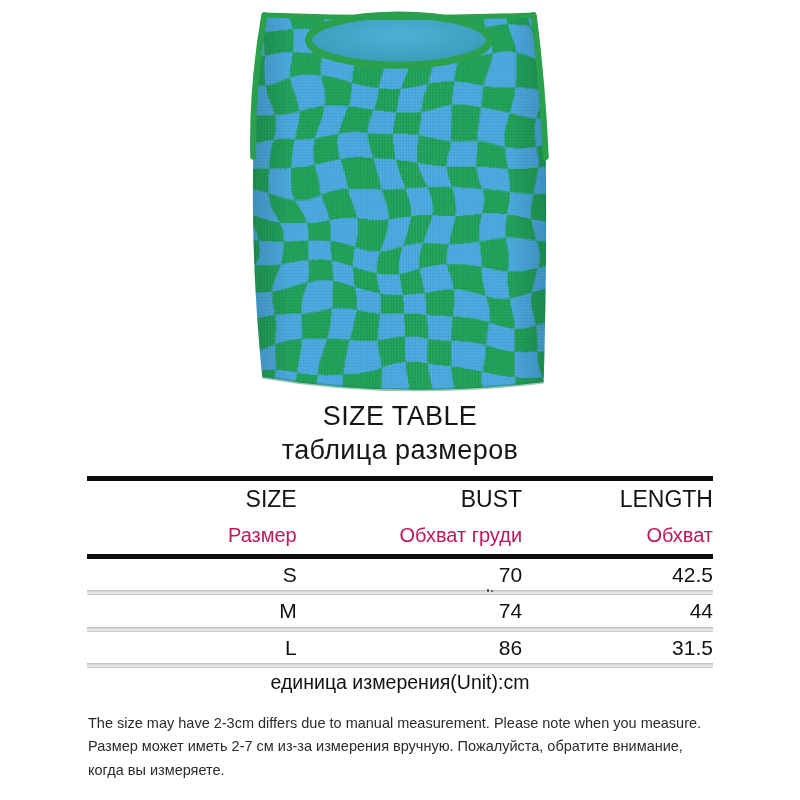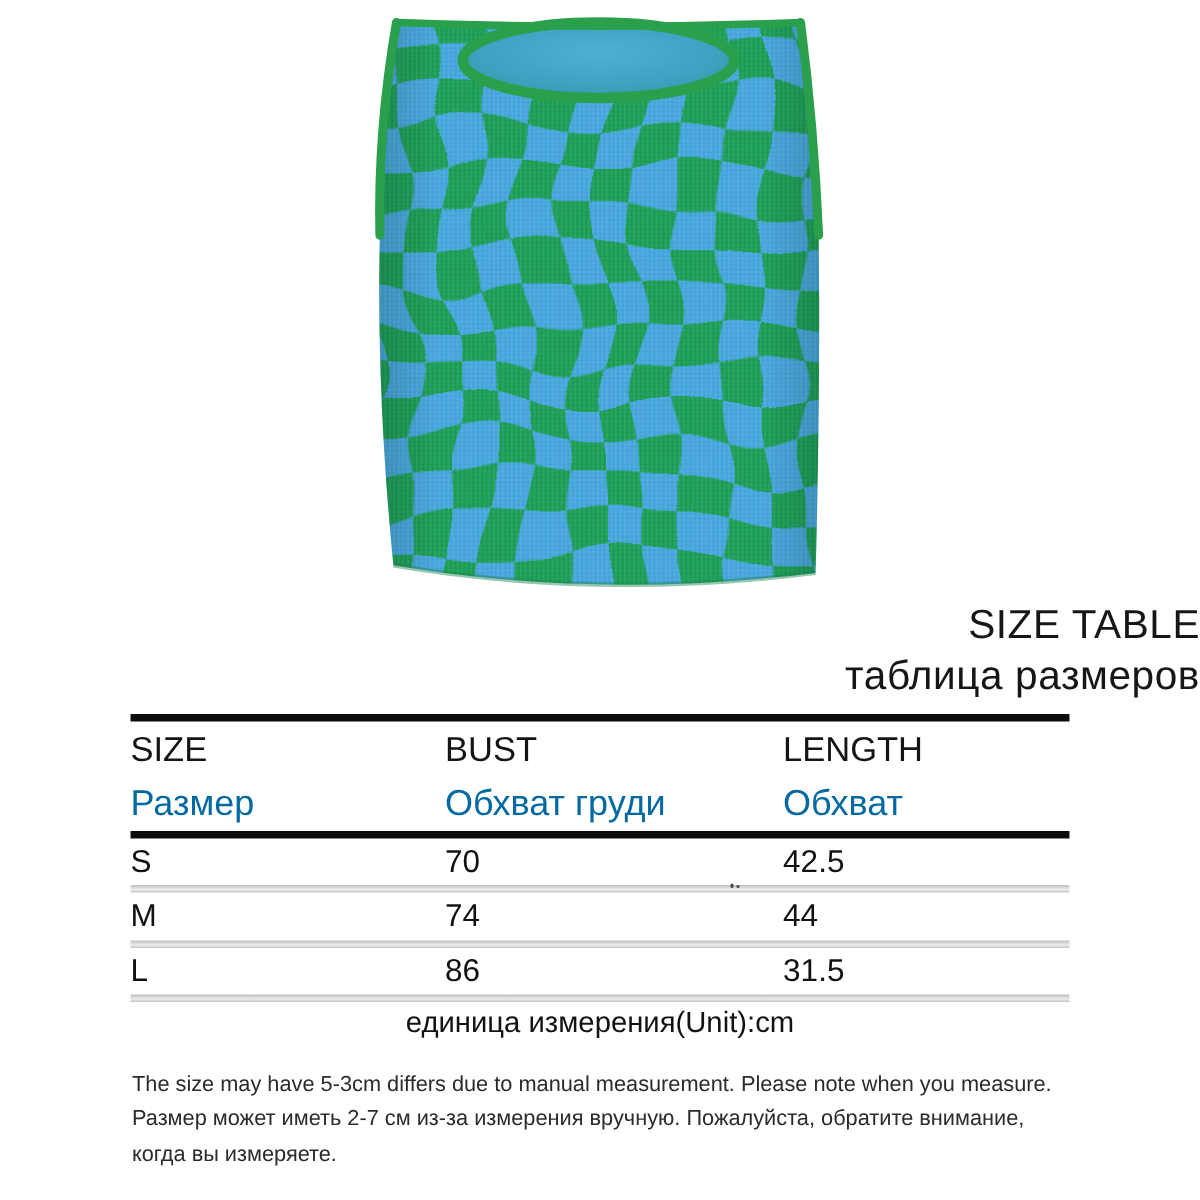--- a/index.html
+++ b/index.html
@@ -2,29 +2,29 @@
 <html><head>
 <meta charset="utf-8">
 <style>
   html,body{margin:0;padding:0;background:#fff;}
   .stage{
     position:relative;width:800px;height:800px;background:#ffffff;
     font-family:"Liberation Sans", sans-serif;color:#1a1a1a;overflow:hidden;
   }
   .product-photo{position:absolute;left:246px;top:6px;width:308px;height:392px;}
   .product-photo svg{width:100%;height:100%;display:block;}
-  .title{position:absolute;left:0;width:800px;text-align:right;
+  .title{position:absolute;left:0;width:800px;text-align:center;
     font-size:27px;letter-spacing:0.4px;color:#161616;white-space:pre;}
   .title.en{top:401px;}
   .title.ru{top:435px;}
   .size-table{position:absolute;left:87px;top:476px;width:626px;}
   .thick-line{height:5px;background:#0c0c0c;}
-  .grid-row{display:grid;grid-template-columns:33.5% 36% 30.5%;text-align:left;}
+  .grid-row{display:grid;grid-template-columns:33.5% 36% 30.5%;text-align:right;}
   .hrow-en{height:36px;line-height:36px;font-size:23px;color:#141414;}
-  .hrow-ru{height:37px;line-height:37px;font-size:24px;color:#0369a1;}
+  .hrow-ru{height:37px;line-height:37px;font-size:20px;color:#be185d;}
   .drow{height:31px;line-height:31px;font-size:21px;color:#111;}
   .drow.mid{height:32px;line-height:32px;}
   .divider{height:5px;background:linear-gradient(to bottom,#bdbdbd 0%,#e2e2e2 45%,#ededed 60%,#c3c3c3 100%);}
   .speck{position:absolute;left:487px;top:589px;width:6px;height:3px;}
   .speck i{position:absolute;background:#4a4a4a;border-radius:1px;}
   .speck i:first-child{left:0;top:0;width:2px;height:3px;}
   .speck i:last-child{left:4px;top:1px;width:2px;height:2px;}
   .unit-note{position:absolute;top:671px;left:87px;width:626px;text-align:center;
     font-size:19.5px;color:#121212;}
   .disclaimer{position:absolute;left:88px;top:712px;width:632px;
@@ -122,17 +122,17 @@
   </div>
 
   <div class="speck">
       <i></i>
       <i></i>
     </div>
 
   <div class="unit-note">единица измерения(Unit):cm</div>
 
   <div class="disclaimer">
-    <div>The size may have 5-3cm differs due to manual measurement. Please note when you measure.</div>
+    <div>The size may have 2-3cm differs due to manual measurement. Please note when you measure.</div>
     <div>Размер может иметь 2-7 см из-за измерения вручную. Пожалуйста, обратите внимание, когда вы измеряете.</div>
   </div>
 
 </div>
 
 </body></html>

